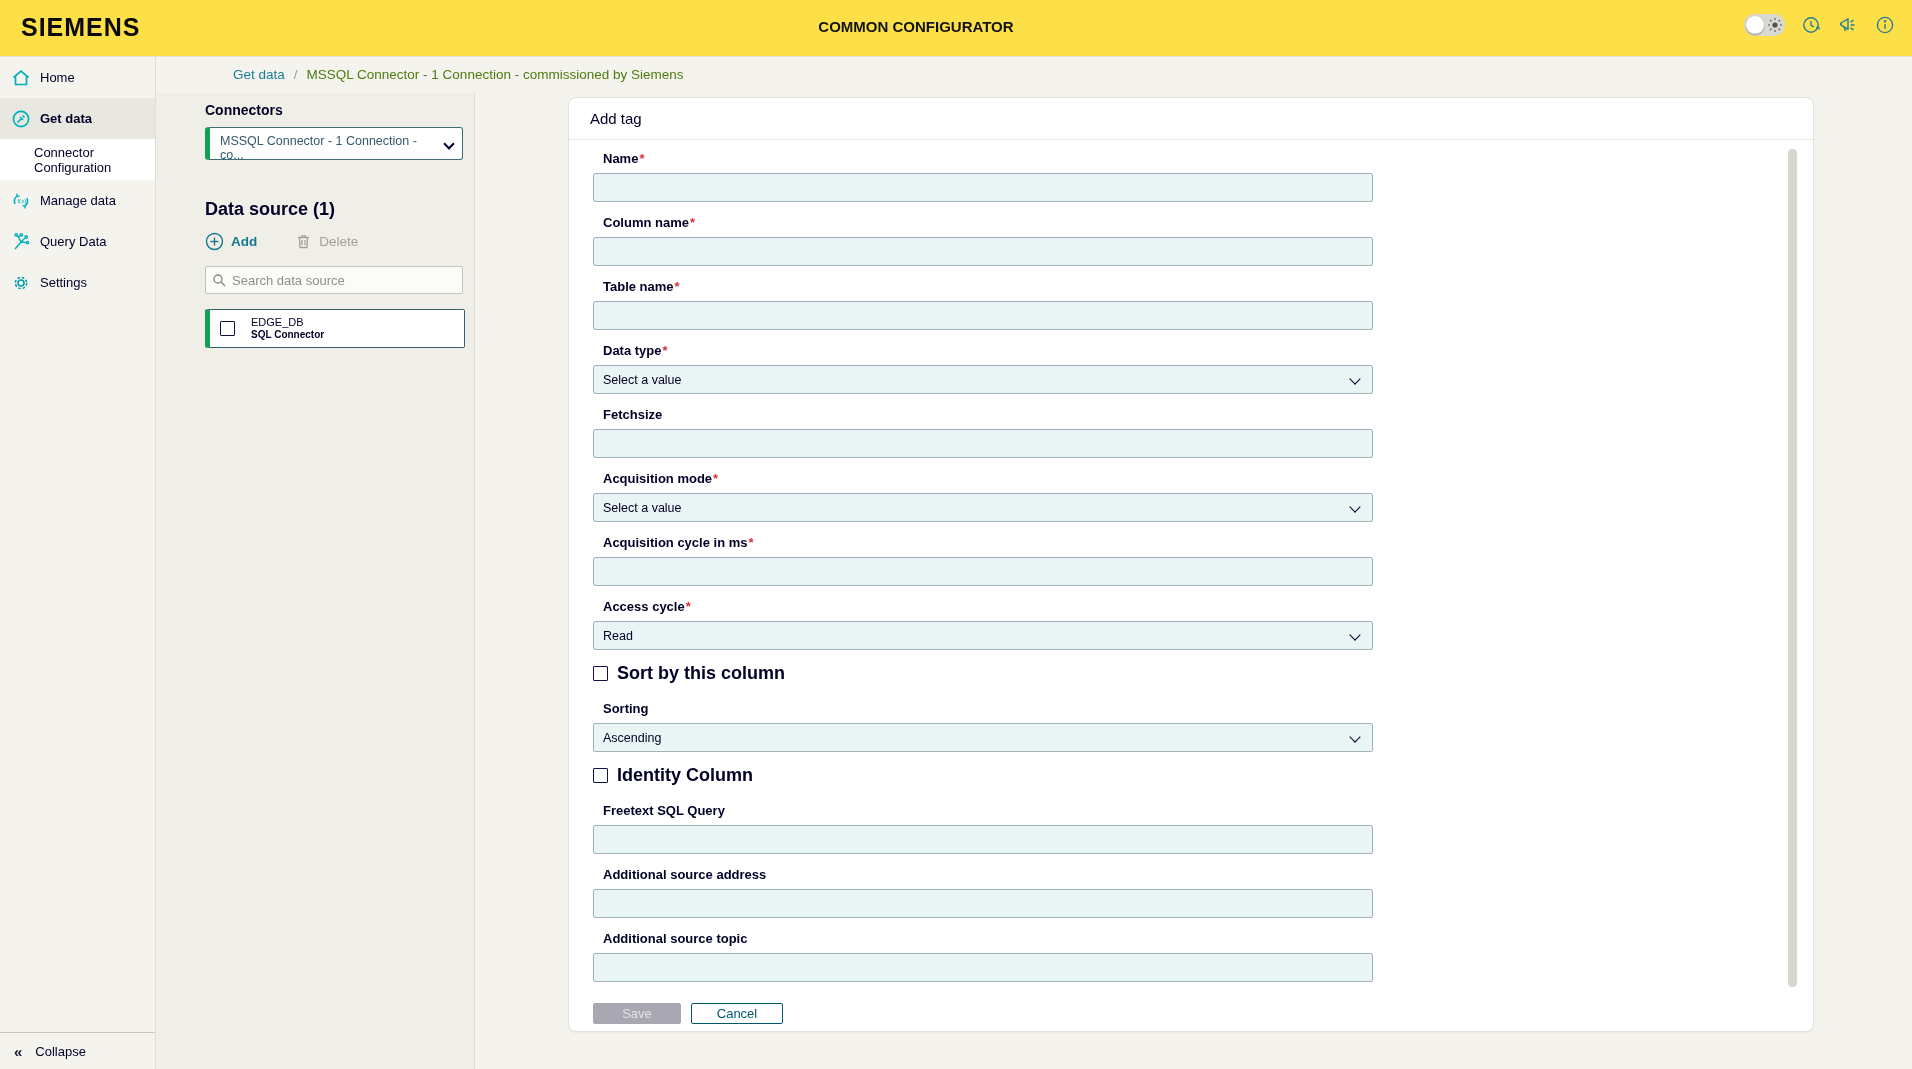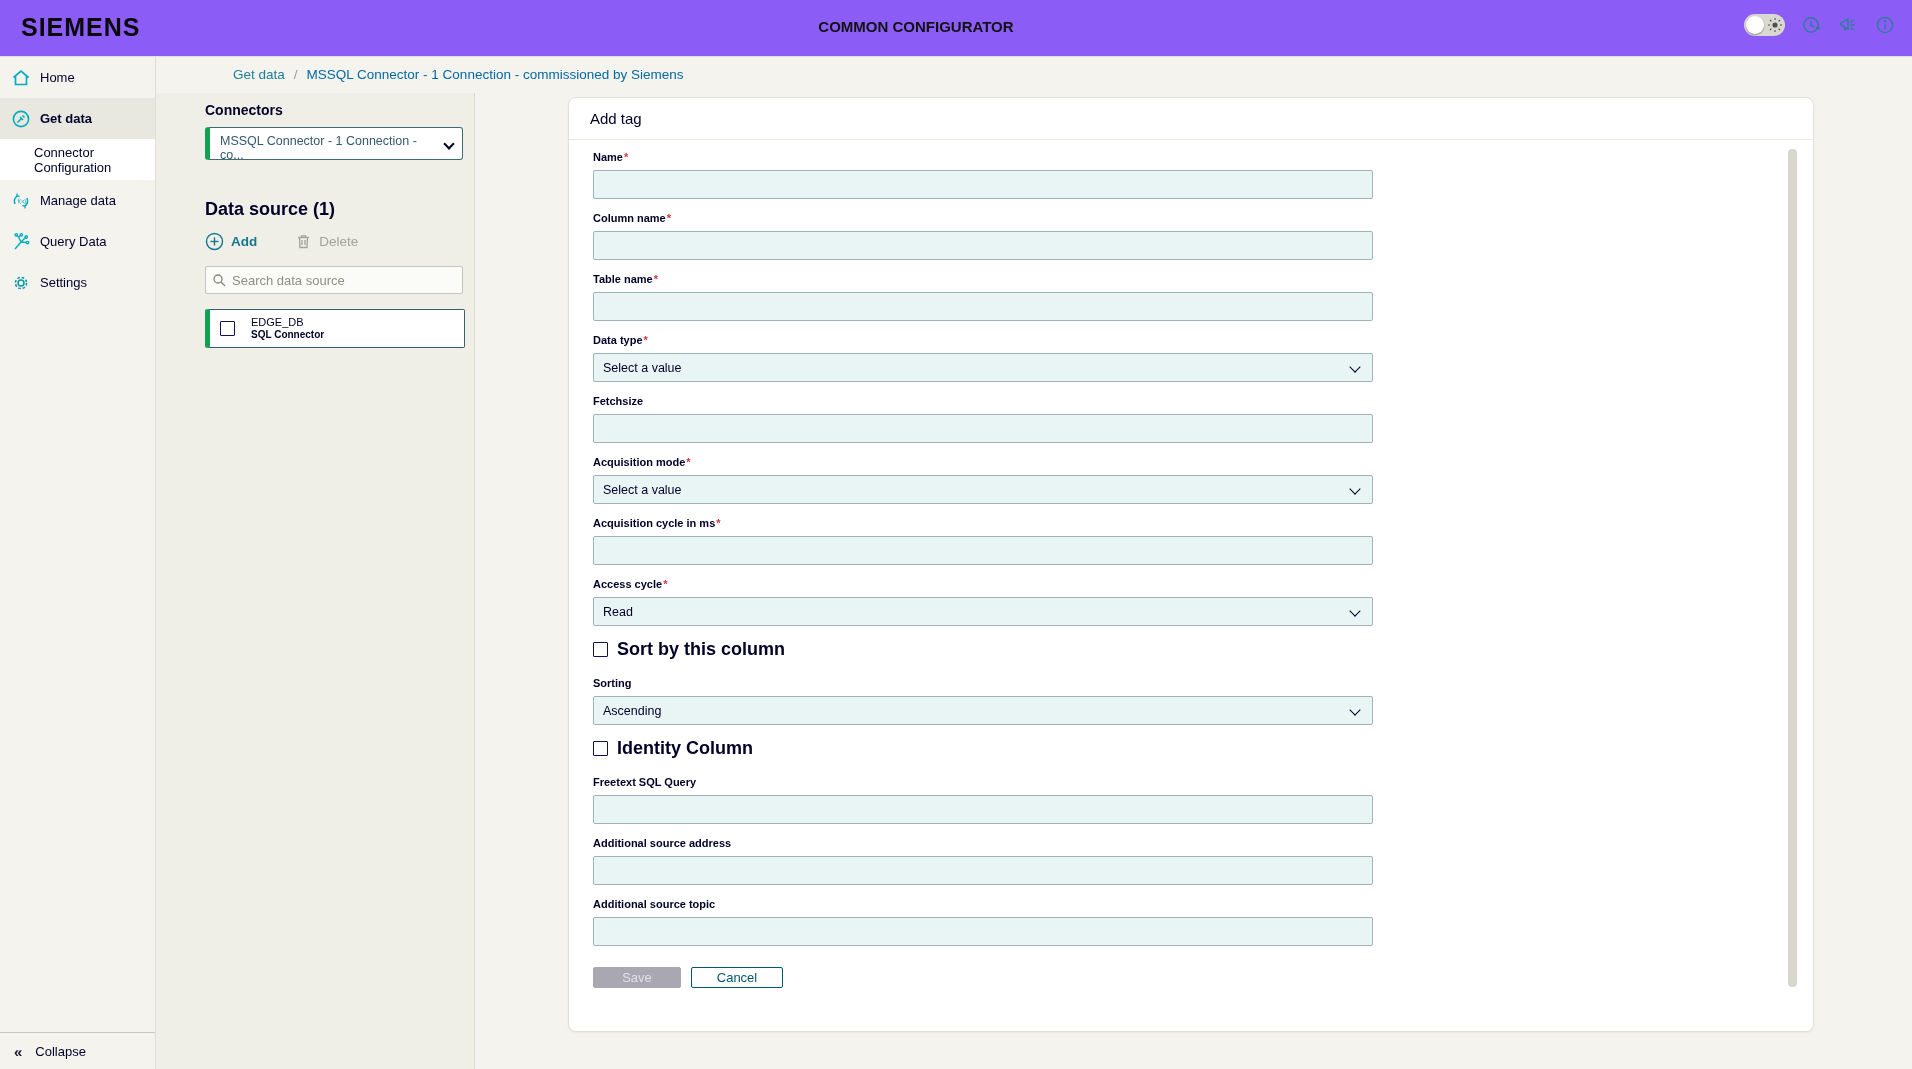--- a/index.html
+++ b/index.html
@@ -1,42 +1,42 @@
 <!DOCTYPE html>
 <html><head>
 <meta charset="utf-8">
 <style>
   * { margin:0; padding:0; box-sizing:border-box; }
   html,body { width:1912px; height:1069px; overflow:hidden; }
   body { font-family:"Liberation Sans", sans-serif; color:#000028; background:#f4f3ee; }
   .stage { position:relative; width:1912px; height:1069px; }
 
   
-  .hdr { position:absolute; top:0; left:0; width:100%; height:57px; background:#8b5cf6; border-bottom:1px solid #e2e1da; }
+  .hdr { position:absolute; top:0; left:0; width:100%; height:57px; background:#fde047; border-bottom:1px solid #e2e1da; }
   .logo { position:absolute; left:21px; top:13px; font-size:25px; font-weight:800; letter-spacing:1px; color:#0a0a0a; }
   .hdr-title { position:absolute; left:0; right:80px; top:18px; text-align:center; font-size:15px; font-weight:700; color:#121212; }
   .hdr-ctrls { position:absolute; right:16px; top:14px; display:flex; align-items:center; gap:15px; }
   .toggle { position:relative; width:41px; height:22px; background:#d9d8d1; border-radius:11px; cursor:pointer; }
   .knob { position:absolute; left:2px; top:2px; width:18px; height:18px; background:#fff; border-radius:50%; box-shadow:0 1px 2px rgba(0,0,0,.35); }
   .icn { width:22px; height:22px; display:block; }
 
   
   .sidebar { position:absolute; left:0; top:57px; bottom:0; width:156px; background:#f4f3ee; border-right:1px solid #dfded6; }
   .nav-item { height:41px; display:flex; align-items:center; padding-left:10px; font-size:13px; cursor:pointer; }
   .nav-item .lbl { margin-left:8px; }
   .nav-item.active { background:#e8e7e0; font-weight:700; }
   .nav-sub { height:41px; display:flex; align-items:center; padding-left:34px; font-size:13px; background:#ffffff; cursor:pointer; }
   .collapse { position:absolute; bottom:0; left:0; width:100%; height:37px; border-top:1px solid #c9c8c0; display:flex; align-items:center; padding-left:14px; gap:13px; font-size:13px; cursor:pointer; }
   .chevs { font-size:15px; font-weight:700; color:#1a1a33; }
 
   
   .crumbs { position:absolute; left:233px; top:67px; font-size:13.5px; display:flex; gap:9px; align-items:center; }
   .crumb-link { color:#1b7e95; cursor:pointer; }
   .crumb-sep { color:#9a99a6; }
-  .crumb-cur { color:#0369a1; }
+  .crumb-cur { color:#4d7c0f; }
 
   
   .panel { position:absolute; left:156px; top:93px; bottom:0; width:319px; background:#efeee7; border-right:1px solid #dcdbd2; padding:9px 12px 0 49px; }
   .panel h3 { font-size:14px; font-weight:700; margin-bottom:9px; }
   .conn-dd { position:relative; width:258px; height:33px; background:#fff; border:1px solid #3f6b76; border-left:5px solid #12a150; border-radius:3px; display:flex; align-items:center; padding:8px 26px 0 10px; font-size:12.5px; color:#34596b; cursor:pointer; }
   .conn-dd .chev { right:9px; top:12px; }
   .chev { position:absolute; width:8px; height:8px; border-right:2px solid #000028; border-bottom:2px solid #000028; transform:rotate(45deg); }
   .ds-hd { font-size:18px; font-weight:700; margin:39px 0 12px; }
   .ds-actions { display:flex; align-items:center; gap:38px; margin-bottom:15px; }
   .act { display:flex; align-items:center; gap:7px; font-size:13.5px; cursor:pointer; }
@@ -50,21 +50,21 @@
   .cbx { width:15px; height:15px; border:1.5px solid #10104a; background:#fff; border-radius:1px; display:inline-block; cursor:pointer; flex:none; }
   .ds-meta { margin-left:16px; line-height:1.15; }
   .ds-name { font-size:11px; }
   .ds-type { font-size:10px; font-weight:700; }
 
   
   .card { position:absolute; left:568px; top:97px; width:1246px; height:935px; background:#fff; border:1px solid #e2e1d9; border-radius:8px; box-shadow:0 1px 2px rgba(0,0,0,.05); }
   .card-hd { height:42px; border-bottom:1px solid #e8e7e0; display:flex; align-items:center; padding-left:21px; font-size:15px; }
   .card-bd { padding:11px 0 0 24px; }
   .f-row { margin-bottom:13px; }
-  .f-lbl { font-size:11px; font-weight:700; margin-bottom:7px; }
+  .f-lbl { font-size:13px; font-weight:700; margin-bottom:7px;margin-left:10px; }
   .req { color:#d4323e; margin-left:1px; }
   .ti { width:780px; height:29px; background:#e9f4f5; border:1px solid #9fb4b8; border-radius:2px; padding:0 9px; font-size:13px; color:#000028; font-family:"Liberation Sans",sans-serif; outline:none; display:block; }
   .sel { position:relative; width:780px; height:29px; background:#e9f4f5; border:1px solid #9fb4b8; border-radius:2px; display:flex; align-items:center; padding:0 30px 0 9px; font-size:12.5px; cursor:pointer; }
   .sel .chev { right:13px; top:9px; border-width:1.5px; }
   .cb-row { display:flex; align-items:center; gap:9px; margin:4px 0 17px; }
   .cb-row .f-lbl2 { font-size:18px; font-weight:700; }
   .btns { display:flex; gap:10px; margin-top:21px; }
   .btn { height:21px; font-size:13px; border-radius:2px; display:flex; align-items:center; justify-content:center; cursor:pointer; font-family:"Liberation Sans",sans-serif; }
   .btn.save { width:88px; background:#a9a8b2; color:#e2e1ea; border:1px solid #a9a8b2; }
   .btn.cancel { width:92px; background:#fff; color:#00586a; border:1px solid #00586a; }

